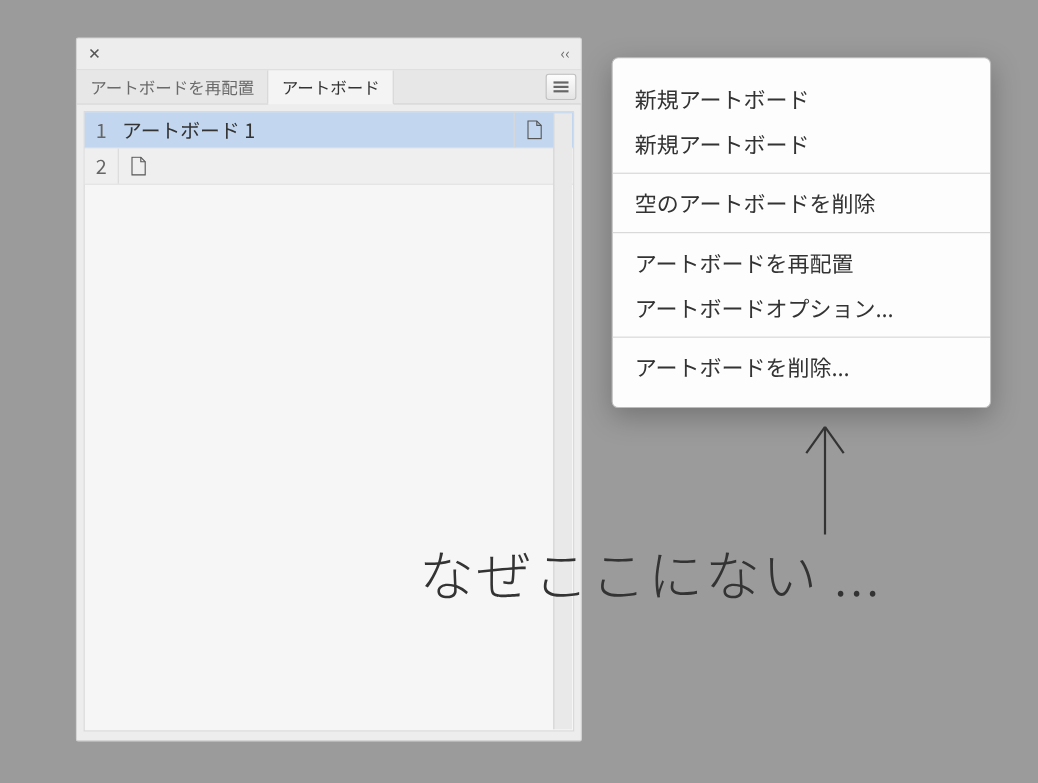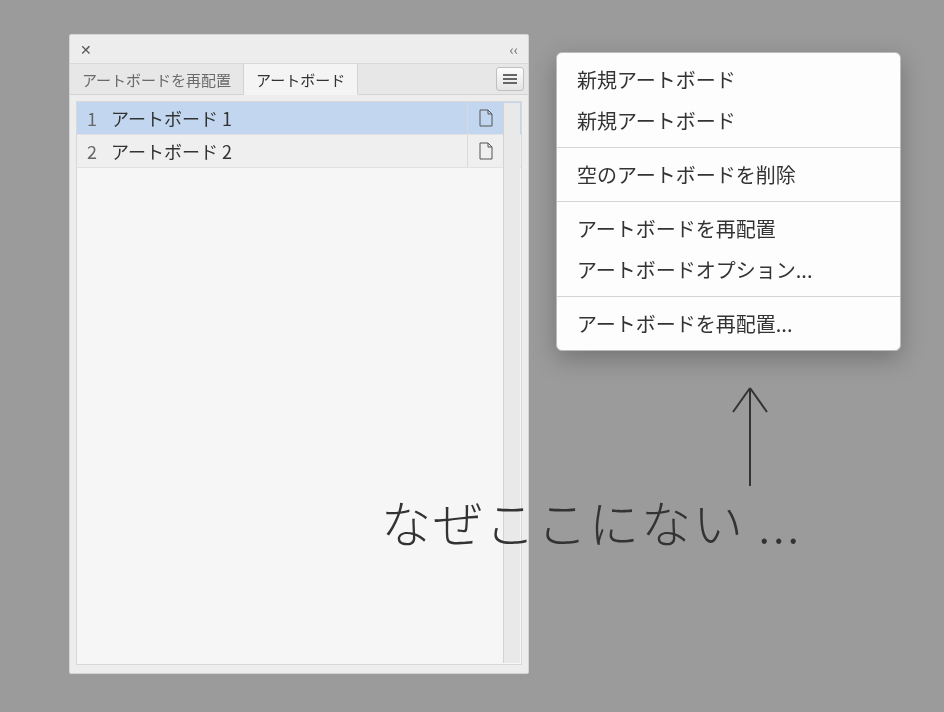--- a/index.html
+++ b/index.html
@@ -124,21 +124,21 @@
 
   .menu {
     position:absolute;
     left: 556px;
     top: 52px;
     width: 343px;
     background: #fdfdfd;
     border: 1px solid #bcbcbc;
     border-radius: 6px;
     box-shadow: 0 8px 25px rgba(0,0,0,0.25);
-    padding: 6px 0;
+    padding: 16px 0;
     font-size: 20px;
   }
   .menu .item {
     padding: 6px 20px;
     color: #333;
     line-height: 1.45;
   }
   .menu .sep {
     height: 1px;
     background: #d5d5d5;
@@ -191,21 +191,20 @@
       <div class="col-action">
         <svg class="page-icon" width="16" height="18" viewBox="0 0 16 18">
           <path d="M2 1 h8 l4 4 v12 h-12 z" fill="none" stroke="#555" stroke-width="1"></path>
           <path d="M10 1 v4 h4" fill="none" stroke="#555" stroke-width="1"></path>
         </svg>
       </div>
       <div class="col-scroll"></div>
     </div>
     <div class="row alt">
       <div class="num">2</div>
-      <div class="name">アートボード 2</div>
       <div class="col-action">
         <svg class="page-icon" width="16" height="18" viewBox="0 0 16 18">
           <path d="M2 1 h8 l4 4 v12 h-12 z" fill="none" stroke="#555" stroke-width="1"></path>
           <path d="M10 1 v4 h4" fill="none" stroke="#555" stroke-width="1"></path>
         </svg>
       </div>
       <div class="col-scroll"></div>
     </div>
     <div class="scroll-track"></div>
   </div>
@@ -213,21 +212,21 @@
 
 <div class="menu">
   <div class="item">新規アートボード</div>
   <div class="item">新規アートボード</div>
   <div class="sep"></div>
   <div class="item">空のアートボードを削除</div>
   <div class="sep"></div>
   <div class="item">アートボードを再配置</div>
   <div class="item">アートボードオプション...</div>
   <div class="sep"></div>
-  <div class="item">アートボードを再配置...</div>
+  <div class="item">アートボードを削除...</div>
 </div>
 
 <svg class="annotation-arrow" width="50" height="110" viewBox="0 0 50 110">
   <line x1="25" y1="12" x2="25" y2="108" stroke="#333" stroke-width="2"></line>
   <line x1="25" y1="10" x2="8" y2="34" stroke="#333" stroke-width="2"></line>
   <line x1="25" y1="10" x2="42" y2="34" stroke="#333" stroke-width="2"></line>
 </svg>
 
 <div class="annotation-text">なぜここにない ...</div>
 

